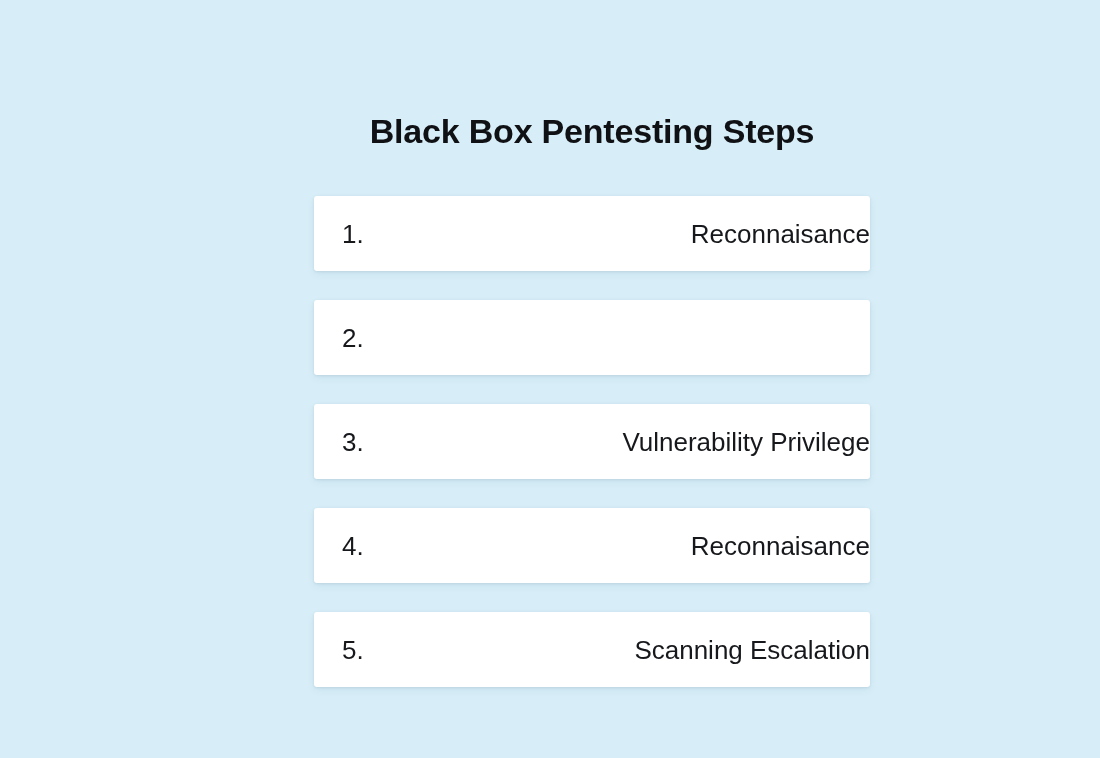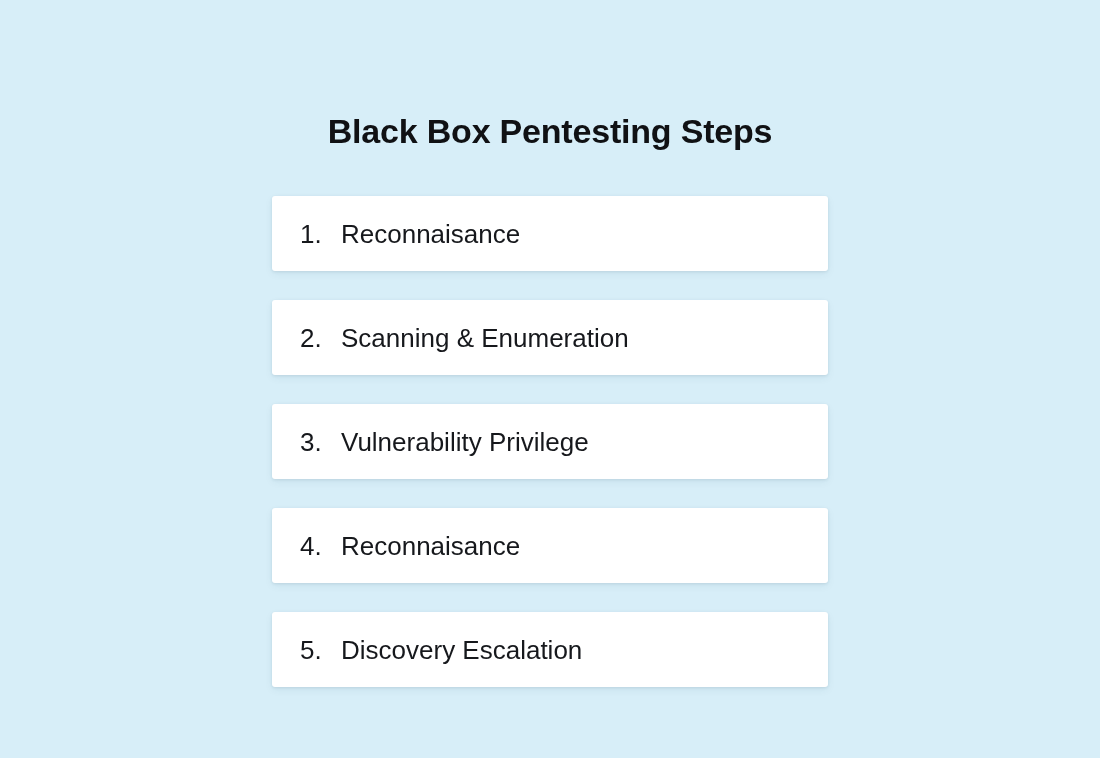--- a/index.html
+++ b/index.html
@@ -12,20 +12,21 @@
     background: #d7eef8;
     font-family: "Liberation Sans", sans-serif;
     overflow: hidden;
   }
 
   .page {
     position: relative;
     width: 1056px;
     height: 758px;
     box-sizing: border-box;
+    margin-left: 42px;
   }
 
   .page-title {
     position: absolute;
     top: 88px;
     left: 0;
     width: 1100px;
     text-align: center;
     font-size: 34px;
     font-weight: bold;
@@ -68,50 +69,50 @@
     line-height: 1;
   }
 
   .step-label {
     flex: 1 1 auto;
     font-size: 26px;
     font-weight: 400;
     color: #16181c;
     line-height: 1;
     white-space: nowrap;
+    text-align: right;
   }
 </style>
 </head>
 <body>
 
 <div class="page">
 
   <h1 class="page-title">Black Box Pentesting Steps</h1>
 
   <div class="steps-list">
 
     <div class="step-card">
       <span class="step-number">1.</span>
       <span class="step-label">Reconnaisance</span>
     </div>
 
     <div class="step-card">
       <span class="step-number">2.</span>
-      <span class="step-label">Scanning &amp; Enumeration</span>
     </div>
 
     <div class="step-card">
       <span class="step-number">3.</span>
       <span class="step-label">Vulnerability Privilege</span>
     </div>
 
     <div class="step-card">
       <span class="step-number">4.</span>
       <span class="step-label">Reconnaisance</span>
     </div>
 
     <div class="step-card">
       <span class="step-number">5.</span>
-      <span class="step-label">Discovery Escalation</span>
+      <span class="step-label">Scanning Escalation</span>
     </div>
 
   </div>
 </div>
 
 </body></html>

